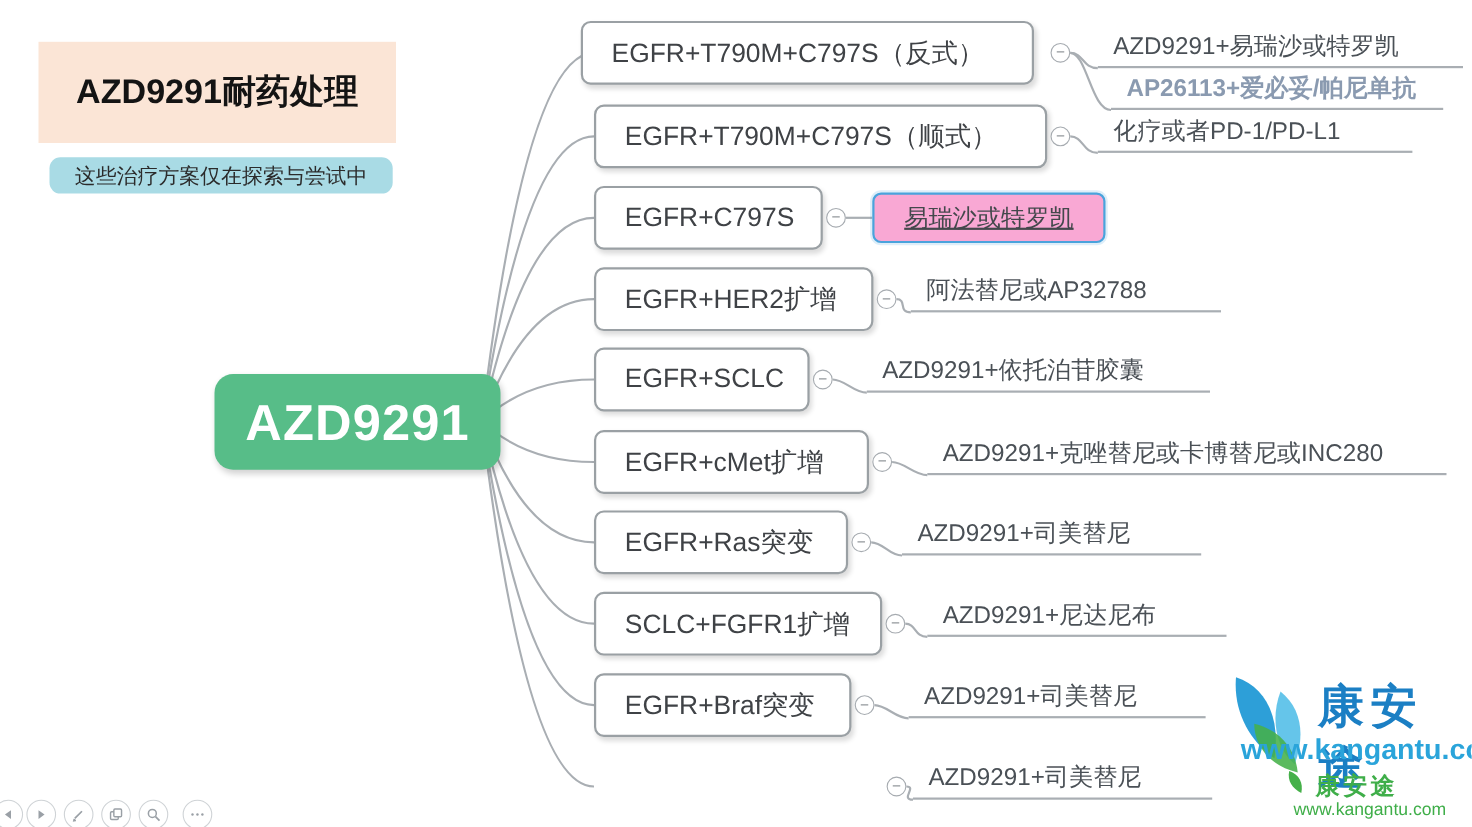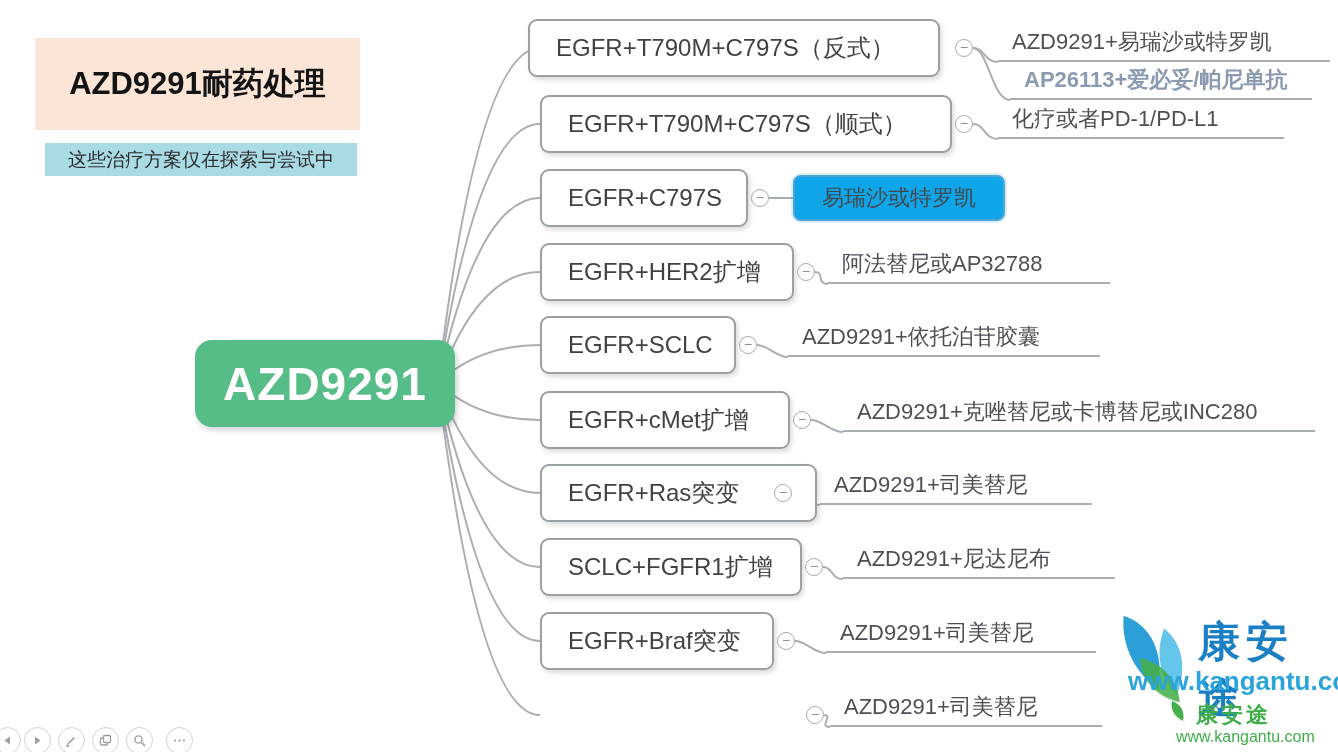--- a/index.html
+++ b/index.html
@@ -11,30 +11,30 @@
          border:2px solid #9aa0a4;border-radius:9px;display:flex;align-items:center;
          padding-left:26px;font-size:24px;color:#3f4246;white-space:nowrap;
          box-shadow:2px 3px 5px rgba(0,0,0,.14);}
   .toggle{position:absolute;width:18px;height:18px;box-sizing:border-box;border-radius:50%;
           border:1.5px solid #a6abb0;background:#fff;color:#8a8f93;font-size:14px;
           line-height:15px;text-align:center;}
   .child{position:absolute;height:34px;line-height:32px;border-bottom:2px solid #a9aeb3;
          font-size:22px;color:#4a5056;padding-left:14px;white-space:nowrap;}
   .muted{color:#8a9ab0;font-weight:bold;}
   .child-box{position:absolute;box-sizing:border-box;border:2px solid #4aa3dc;border-radius:8px;
-         background:#0ea5e9;display:flex;align-items:center;justify-content:center;
-         font-size:22px;color:#44484c;box-shadow:0 0 0 2px rgba(74,163,220,.18);}
+         background:#f9a8d4;display:flex;align-items:center;justify-content:center;
+         font-size:22px;color:#44484c;box-shadow:0 0 0 2px rgba(74,163,220,.18);text-decoration:underline;}
   .root{position:absolute;background:#57bd88;border-radius:17px;display:flex;align-items:center;
         justify-content:center;color:#fff;font-size:46px;font-weight:bold;letter-spacing:1px;
         box-shadow:2px 3px 6px rgba(0,0,0,.18);}
   .title-card{position:absolute;left:35px;top:38px;width:325px;height:92px;background:#fbe5d6;
         display:flex;align-items:center;justify-content:center;font-size:31px;color:#141414;
         font-weight:600;}
   .subtitle-card{position:absolute;left:45px;top:143px;width:312px;height:33px;background:#a9dbe5;
-        display:flex;align-items:center;justify-content:center;font-size:19px;color:#2b2b2b;}
+        display:flex;align-items:center;justify-content:center;font-size:19px;color:#2b2b2b;border-radius:10px;}
 
   .wm-logo{position:absolute;left:1112px;top:612px;width:84px;height:92px;}
   .wm-brand{position:absolute;left:1198px;top:614px;font-size:42px;font-weight:bold;
         color:#1b7fc4;letter-spacing:6px;}
   .wm-url{position:absolute;left:1128px;top:666px;font-size:26px;color:#2aa4da;font-weight:600;}
   .wm-leaf-sm{position:absolute;left:1168px;top:700px;width:24px;height:22px;}
   .wm-brand-sm{position:absolute;left:1196px;top:700px;font-size:22px;color:#3fae49;
         font-weight:bold;letter-spacing:3px;}
   .wm-url-sm{position:absolute;left:1176px;top:728px;font-size:16px;color:#3fae49;}
 
@@ -98,21 +98,21 @@
     </div>
   <div class="topic" style="left:540px;top:243px;width:254px">
     <span>EGFR+HER2扩增</span>
     </div>
   <div class="topic" style="left:540px;top:316px;width:196px">
     <span>EGFR+SCLC</span>
     </div>
   <div class="topic" style="left:540px;top:391px;width:250px">
     <span>EGFR+cMet扩增</span>
     </div>
-  <div class="topic" style="left:540px;top:464px;width:277px">
+  <div class="topic" style="left:540px;top:464px;width:231px">
     <span>EGFR+Ras突变</span>
     </div>
   <div class="topic" style="left:540px;top:538px;width:262px">
     <span>SCLC+FGFR1扩增</span>
     </div>
   <div class="topic" style="left:540px;top:612px;width:234px">
     <span>EGFR+Braf突变</span>
     </div>
 
   <div class="toggle" style="left:955px;top:39px">−</div>

